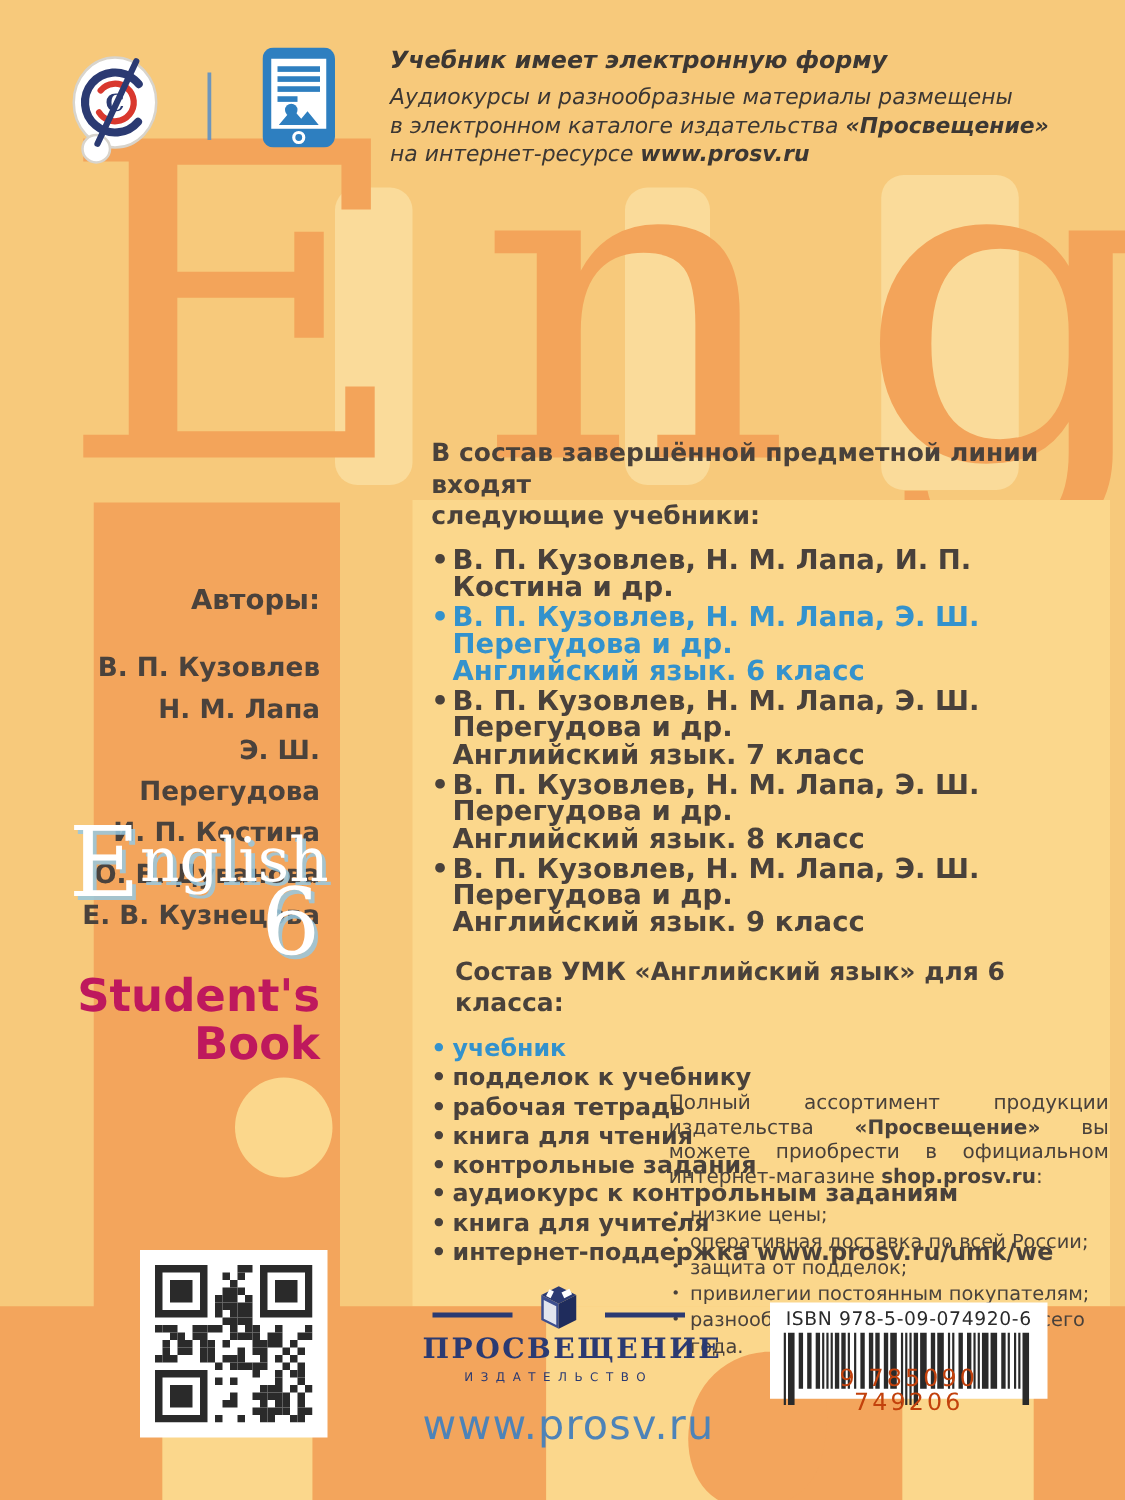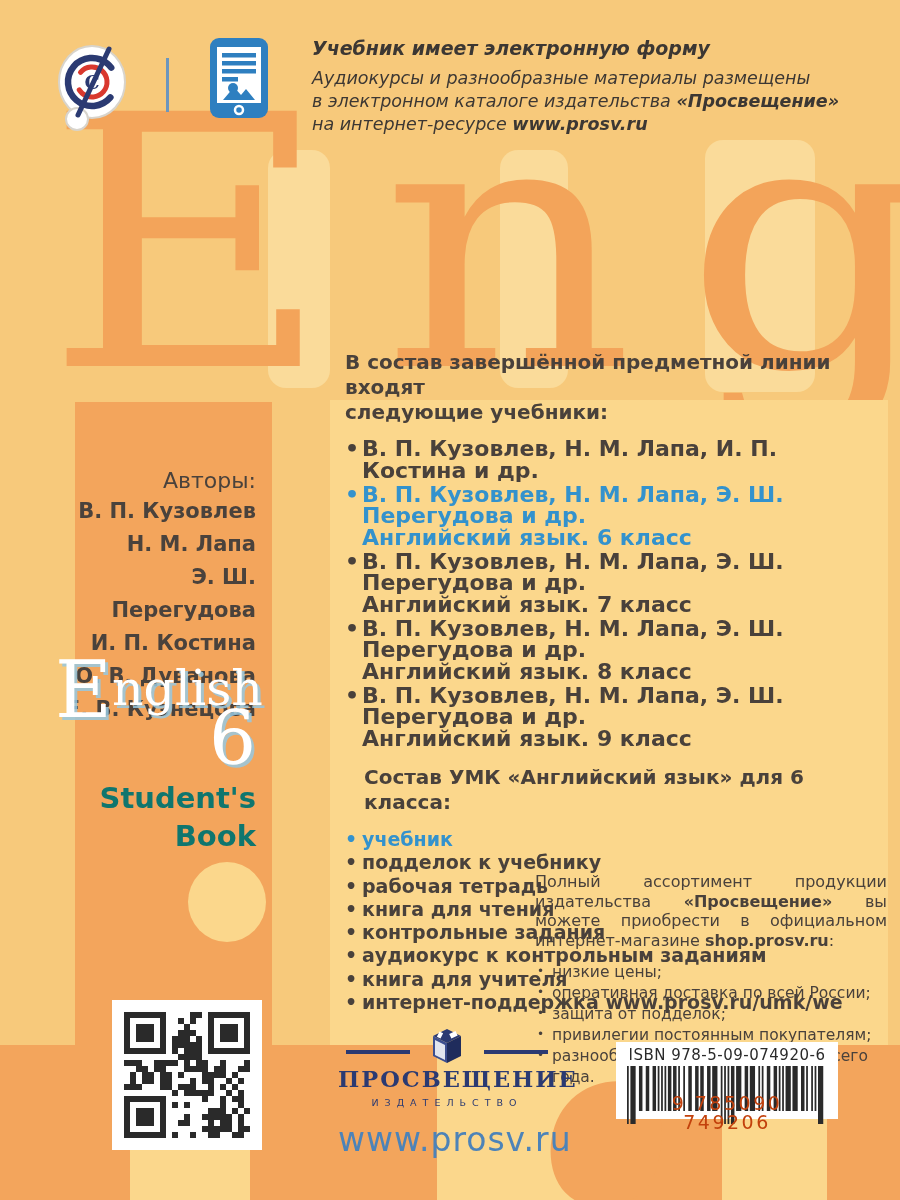--- a/index.html
+++ b/index.html
@@ -41,29 +41,29 @@
                background:#6d96bd;z-index:5;}
   .hdr-ebook{position:absolute;left:210px;top:38px;z-index:5;}
   .hdr-text{position:absolute;left:312px;top:37px;width:560px;z-index:5;color:#3c3733;}
   .hdr-text .b1{font-size:19px;font-weight:bold;margin:0 0 7px 0;}
   .hdr-text p{font-size:17.5px;line-height:23px;margin:0;font-style:italic;}
   .hdr-text b{font-weight:bold;}
 
   
   .authors{position:absolute;left:60px;top:468px;width:196px;text-align:right;
            z-index:5;color:#4a423c;}
-  .authors .lbl{font-size:22px;font-weight:normal;margin-bottom:2px;}
+  .authors .lbl{font-size:22px;font-weight:bold;margin-bottom:25px;}
   .authors .nm{font-size:21px;font-weight:bold;line-height:33px;}
   .title{position:absolute;left:55px;top:664px;width:201px;text-align:right;z-index:5;}
   .t-english{font-family:"DejaVu Serif",serif;color:#fff;font-size:49px;line-height:1;
              text-shadow:3px 3px 0 rgba(150,200,225,.85);white-space:nowrap;}
   .t-english .cap{font-size:78px;line-height:0;vertical-align:-12px;}
   .t-six{font-family:"DejaVu Serif",serif;color:#fff;font-size:74px;line-height:1;
          margin-top:-12px;text-shadow:3px 3px 0 rgba(150,200,225,.85);}
-  .t-sub{color:#0f766e;font-weight:bold;font-size:29px;line-height:38px;margin-top:4px;}
+  .t-sub{color:#be185d;font-weight:bold;font-size:36px;line-height:38px;margin-top:4px;}
 
   
   .content{position:absolute;left:345px;top:350px;width:540px;z-index:5;color:#49413b;}
   .sec-h{font-size:20px;font-weight:bold;line-height:25px;margin:0;}
   ul.series{list-style:none;margin:13px 0 0 0;padding:0;}
   ul.series li{position:relative;padding-left:17px;font-size:22px;font-weight:bold;
                line-height:21.5px;margin-bottom:2.5px;}
   ul.series li:before{content:"•";position:absolute;left:0;top:0;}
   ul.series li.hl,ul.umk li.hl{color:#3392cd;}
   .umk-h{margin-top:16px;margin-left:19px;}

